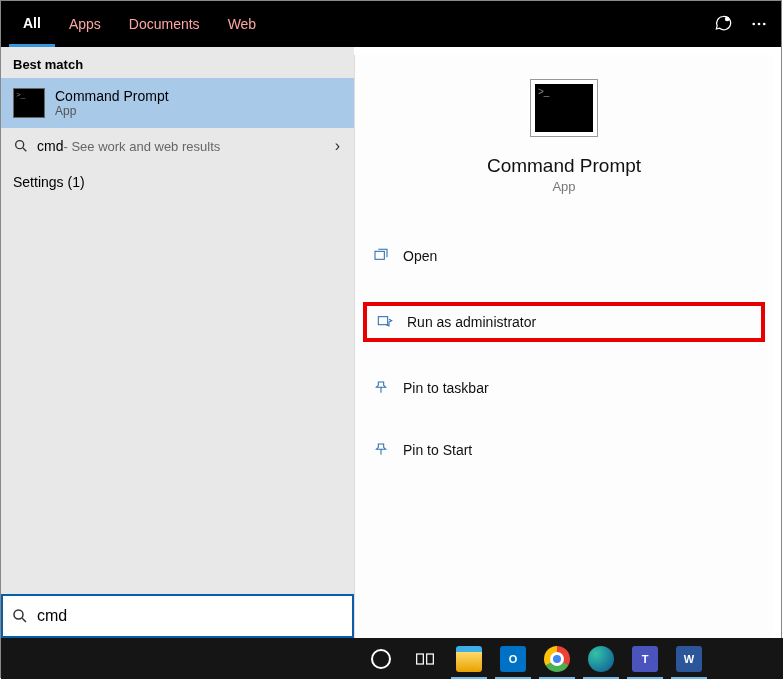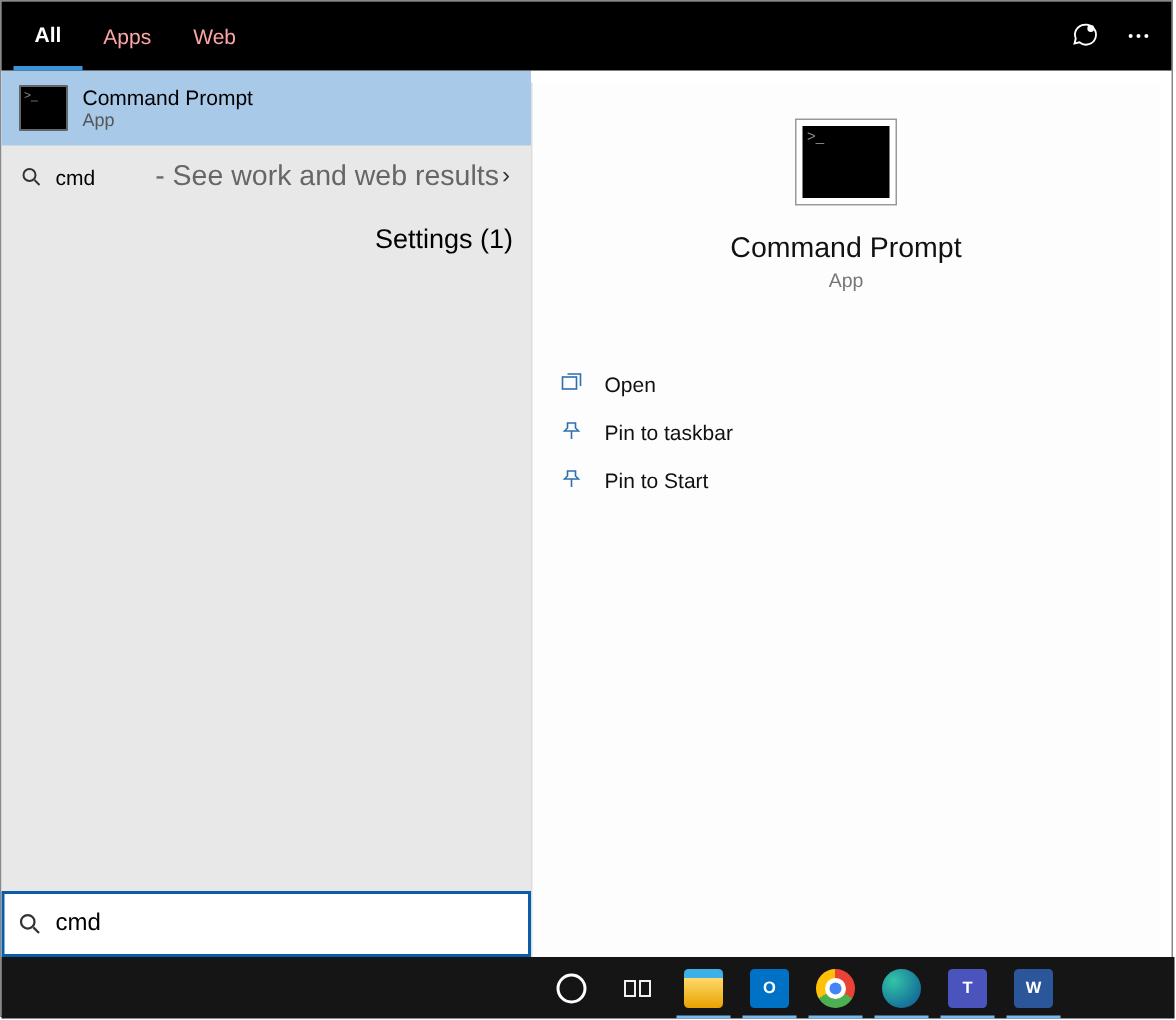--- a/index.html
+++ b/index.html
@@ -25,36 +25,36 @@
     .result.selected { background: #a8c9e8; }
     .result-icon { width: 32px; height: 30px; margin-right: 10px; flex-shrink: 0; }
     .cmd-icon { background: #000; border: 1px solid #666; position: relative; }
     .cmd-icon::before { content: ">_"; color: #888; font-size: 8px; position: absolute; top: 1px; left: 2px; }
     .result-text .line1 { font-size: 14px; color: #000; }
     .result-text .line2 { font-size: 12px; color: #555; }
 
     .search-work { display: flex; align-items: center; padding: 10px 12px; cursor: pointer; position: relative; }
     .search-work svg { width: 16px; height: 16px; margin-right: 8px; flex-shrink: 0; }
     .search-work .q { font-size: 14px; color: #000; }
-    .search-work .tail { font-size: 19px; color: #666; margin-left: 40px; }
+    .search-work .tail { font-size: 13px; color: #666; }
     .search-work .chev { position: absolute; right: 14px; color: #333; }
 
-    .settings-row { padding: 10px 12px; font-size: 18px; cursor: pointer; text-align: right; }
+    .settings-row { padding: 10px 12px; font-size: 14px; cursor: pointer; }
 
     
     .right { flex: 1; background: #fdfdfd; padding-top: 24px; border-left: 1px solid #ddd; margin: 8px 8px 8px 0; }
     .preview { display: flex; flex-direction: column; align-items: center; }
     .big-icon { width: 68px; height: 58px; border: 1px solid #999; background: #fff; padding: 4px; }
     .big-icon-inner { width: 100%; height: 100%; background: #000; position: relative; }
     .big-icon-inner::before { content: ">_"; color: #888; font-size: 10px; position: absolute; top: 2px; left: 3px; }
     .app-title { margin-top: 18px; font-size: 19px; color: #111; }
     .app-sub { font-size: 13px; color: #777; margin-top: 2px; }
 
     .actions { margin-top: 46px; padding: 0 8px; }
-    .action { display: flex; align-items: flex-start; padding: 8px 10px; cursor: pointer; font-size: 14px; color: #111; }
+    .action { display: flex; align-items: flex-start; padding: 8px 10px; cursor: pointer; font-size: 14px; color: #111; margin-top: 30px; }
     .action svg, .action .ico { width: 16px; height: 16px; margin-right: 14px; color: #2f6fb0; flex-shrink: 0; }
     .highlight { border: 4px solid #e60000; }
 
     
     .search-wrap { height: 44px; display: flex; align-items: stretch; background: #fff; border: 2px solid #0a5ea8; margin: 0 0 0 0; width: 353px; position: absolute; bottom: 42px; left: 1px; }
     .search-wrap svg { width: 18px; height: 18px; margin: auto 8px; }
     .search-input { flex: 1; border: none; outline: none; font-size: 16px; }
 
     
     .taskbar { position: absolute; bottom: 1px; left: 1px; right: 1px; height: 41px; background: #151515; display: flex; align-items: center; padding-left: 358px; }
@@ -69,40 +69,44 @@
 <div class="root">
 
   <div class="tabs">
     <div class="tab active">
         <span>All</span>
       </div>
     <div class="tab">
         <span>Apps</span>
       </div>
     <div class="tab">
+        <span>Documents</span>
+      </div>
+    <div class="tab">
         <span>Web</span>
       </div>
     <div class="spacer"></div>
     <div class="top-icon">
       <svg viewBox="0 0 24 24" width="20" height="20" fill="none" stroke="#fff" stroke-width="1.5">
           <path d="M12 3a8 8 0 0 0-7 11l-1 4 4-1a8 8 0 1 0 4-14z"></path>
           <circle cx="17" cy="6" r="2" fill="#fff"></circle>
         </svg>
     </div>
     <div class="top-icon">
       <svg viewBox="0 0 24 24" width="18" height="18" fill="#fff">
           <circle cx="5" cy="12" r="1.8"></circle>
           <circle cx="12" cy="12" r="1.8"></circle>
           <circle cx="19" cy="12" r="1.8"></circle>
         </svg>
     </div>
   </div>
 
   <div class="body">
     <div class="left">
+      <div class="section-label">Best match</div>
       <div class="result selected">
         <div class="result-icon cmd-icon"></div>
         <div class="result-text">
           <div class="line1">Command Prompt</div>
           <div class="line2">App</div>
         </div>
       </div>
 
       <div class="search-work">
         <svg viewBox="0 0 24 24" fill="none" stroke="#333" stroke-width="2">
@@ -127,20 +131,27 @@
       </div>
 
       <div class="actions">
         <div class="action">
           <svg class="ico" viewBox="0 0 24 24" fill="none" stroke="#2f6fb0" stroke-width="1.6">
               <rect x="3" y="5" width="14" height="12"></rect>
               <path d="M8 2h13v12"></path>
             </svg>
           <span>Open</span>
         </div>
+        <div class="action highlight">
+          <svg class="ico" viewBox="0 0 24 24" fill="none" stroke="#2f6fb0" stroke-width="1.6">
+              <rect x="2" y="4" width="14" height="12"></rect>
+              <path d="M18 8l4 2-4 2v6l-4-2"></path>
+            </svg>
+          <span>Run as administrator</span>
+        </div>
         <div class="action">
           <svg class="ico" viewBox="0 0 24 24" fill="none" stroke="#2f6fb0" stroke-width="1.6">
               <path d="M8 3h8v5l3 3H5l3-3zM12 11v8"></path>
             </svg>
           <span>Pin to taskbar</span>
         </div>
         <div class="action">
           <svg class="ico" viewBox="0 0 24 24" fill="none" stroke="#2f6fb0" stroke-width="1.6">
               <path d="M8 3h8v5l3 3H5l3-3zM12 11v8"></path>
             </svg>

